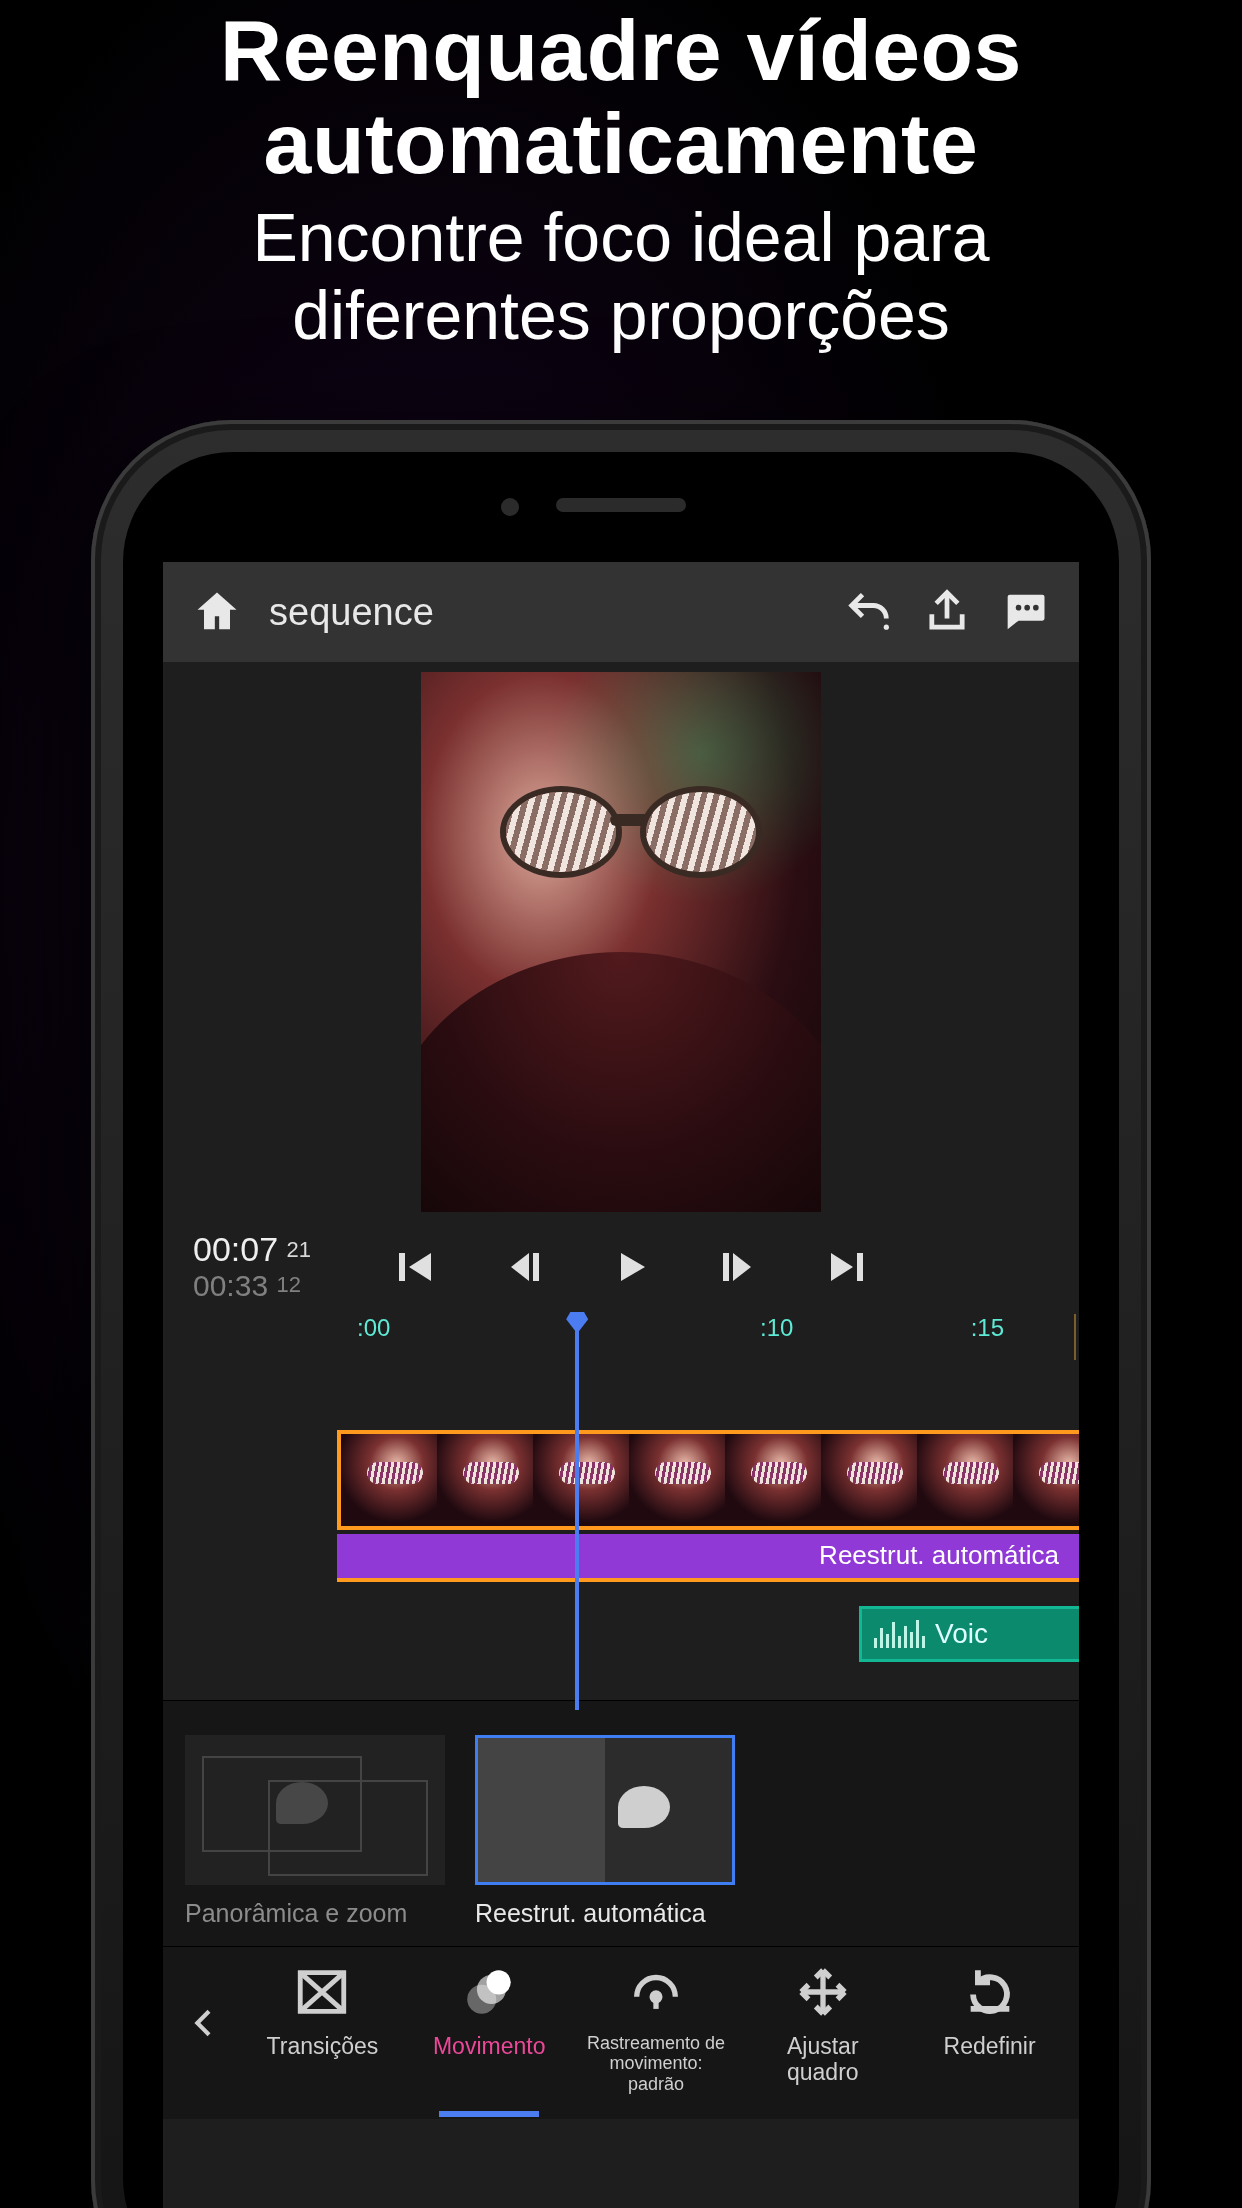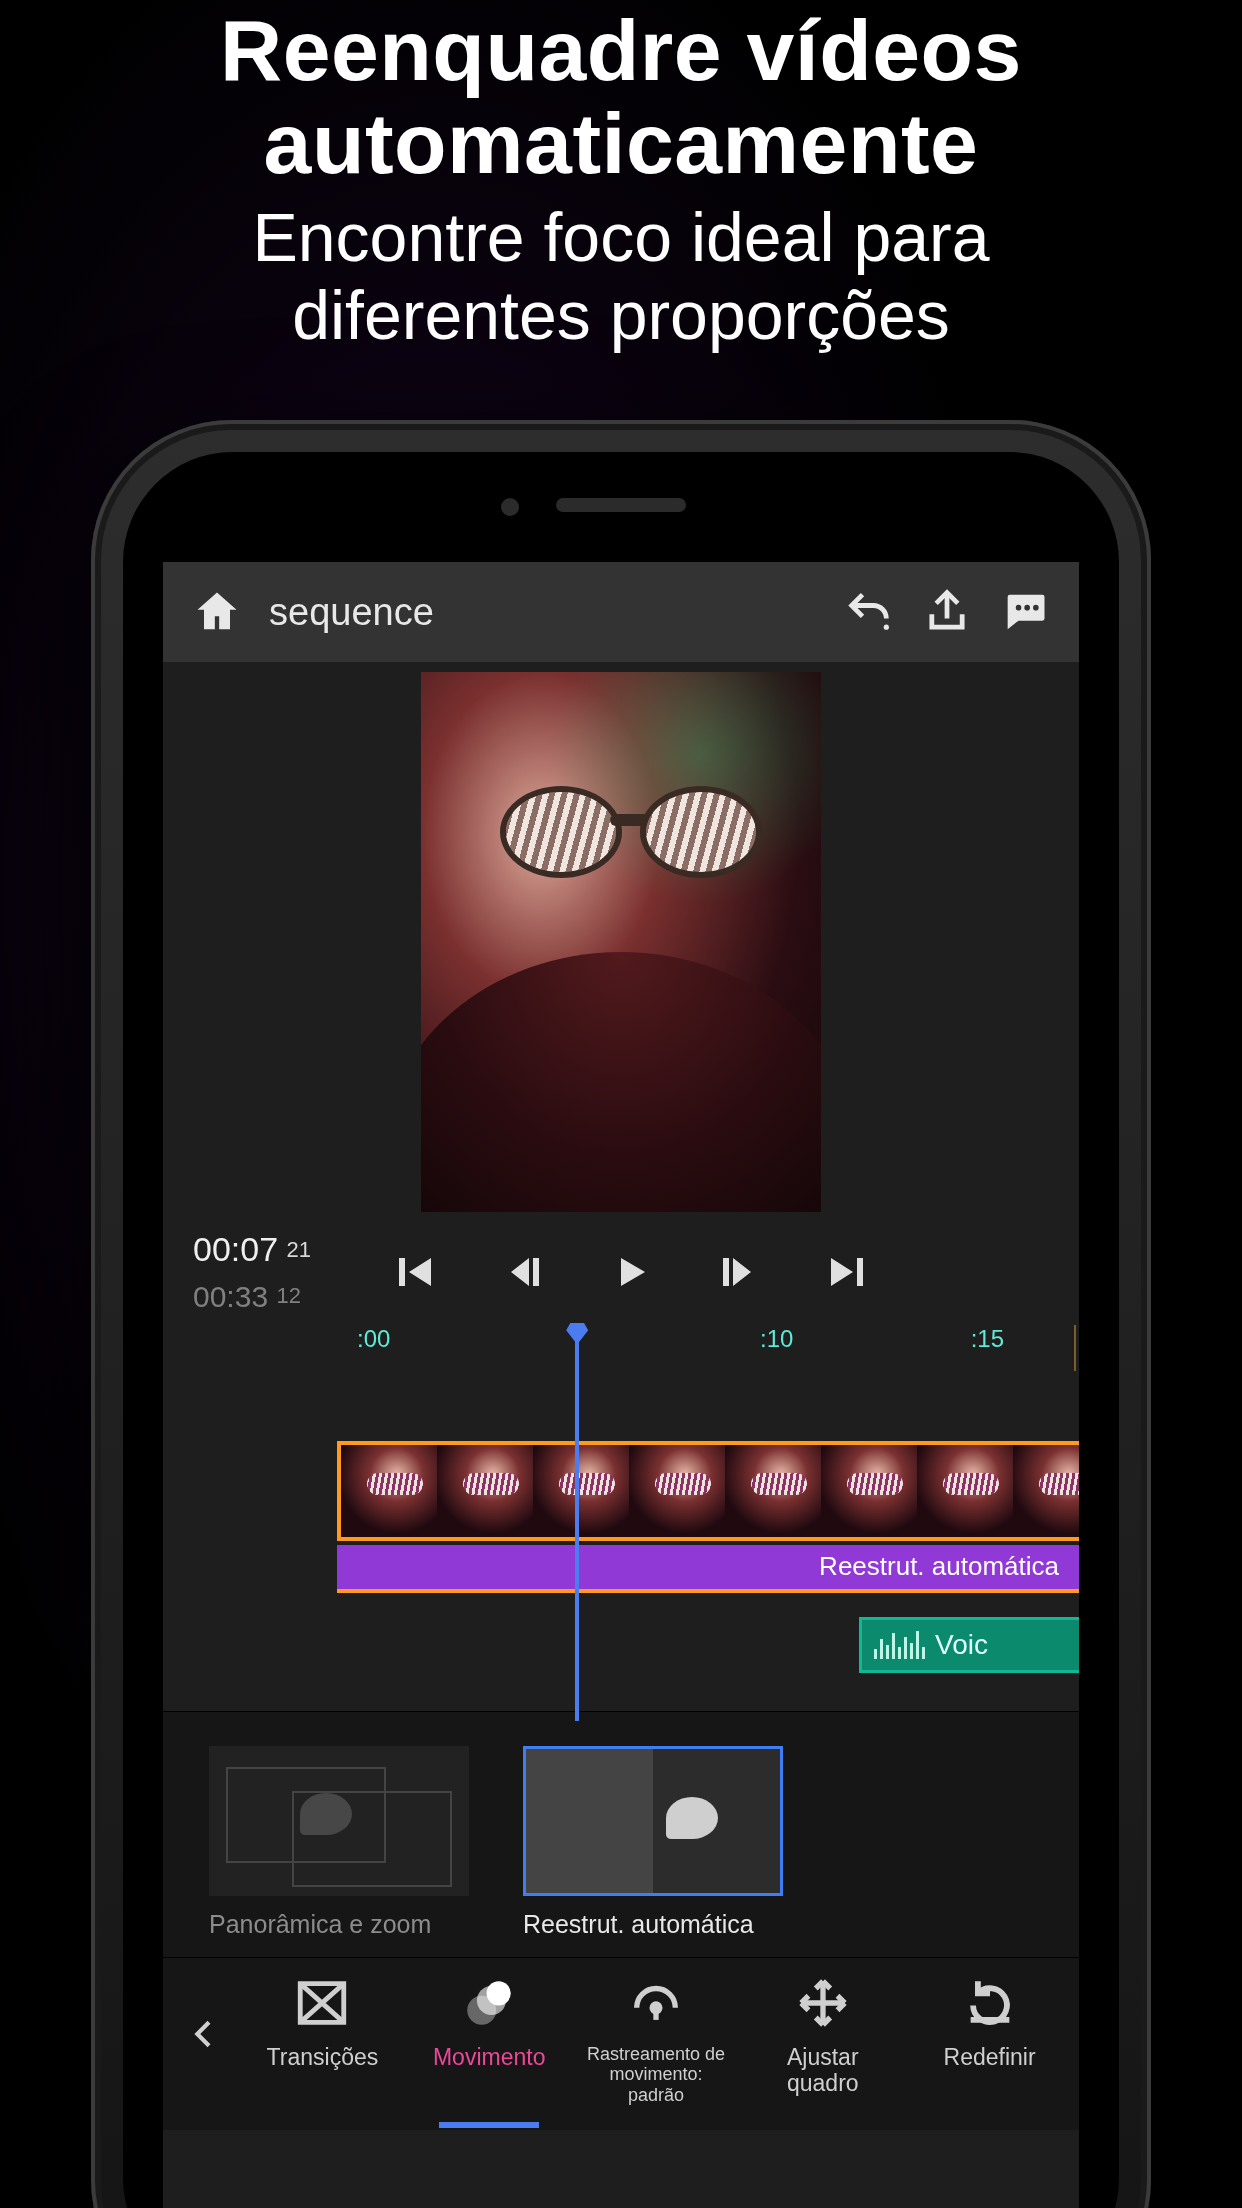--- a/index.html
+++ b/index.html
@@ -79,21 +79,21 @@
   .glasses .l1{ left:0; } .glasses .l2{ right:0; }
   .glasses .bridge{ position:absolute; top:22px; left:104px; width:40px; height:12px; background:#3a2a24; border-radius:6px; }
   .hood{ position:absolute; bottom:0; left:-40px; right:-40px; height:260px;
     background: radial-gradient(ellipse at 50% 0%, #521a1d 0%, #2a0c10 55%, #120608 100%);
     border-top-left-radius: 50% 80%; border-top-right-radius:50% 80%; }
 
   
   .transport {
     display:flex; align-items:center; padding: 8px 30px 6px 30px; gap: 20px;
   }
-  .timecodes { display:flex; flex-direction:column; line-height:1.15;gap:11px; }
+  .timecodes { display:flex; flex-direction:column; line-height:1.15; }
   .tc-main { font-size:34px; color:#efefef; }
   .tc-sub { font-size:30px; color:#808080; }
   .tc-fr { font-size:22px; margin-left:4px; position:relative; top:-4px;}
   .tctrls { display:flex; gap:60px; align-items:center; margin-left:60px; }
   .tbtn { width:48px; height:48px; }
   .tbtn svg{width:100%;height:100%;}
 
   
   .ruler { height:50px; position:relative; font-size:24px; color:#5eead4; }
   .ruler span{ position:absolute; top:4px; transform:translateX(-50%);}
@@ -117,21 +117,21 @@
   .fxbar { position:absolute; top:174px; left:19%; right:0; height:48px; background:#9139d6;
     color:#fff; font-size:26px; display:flex; align-items:center; justify-content:flex-end; padding-right:20px; border-bottom:4px solid #ff9a1f;}
   .aclip { position:absolute; top:246px; right:0; width:220px; height:56px; background:#0c8a6e;
     border:3px solid #12b893; border-right:none; color:#dff; font-size:28px; display:flex; align-items:center; gap:10px; padding-left:12px; overflow:hidden;}
   .aclip .wave{ display:inline-flex; gap:3px; align-items:flex-end; height:28px;}
   .aclip .wave i{ width:3px; background:#bdf5e6;}
   .edge-marker{position:absolute; top:-50px; right:2px; width:2px; height:50px; background:#b83; opacity:.6;}
 
   
   .options { background:#161616; padding: 34px 22px 18px 22px; display:flex; gap:30px; border-top:1px solid #000;}
-  .opt { width:260px;margin-left:24px; }
+  .opt { width:260px; }
   .opt .tile{ height:150px; border:3px solid transparent; position:relative; background:#2c2c2c; overflow:hidden;}
   .opt .label{ margin-top:14px; font-size:25px; color:#8c8c8c; }
   .opt.dis .tile{ opacity:.55; }
   .opt.sel .tile{ border-color:#3f7df2; }
   .opt.sel .label{ color:#e8e8e8; }
   .check{ position:absolute; top:0; left:0; width:44px; height:44px; background:#3f7df2; display:flex;align-items:center;justify-content:center;}
   .check svg{width:28px;height:28px;}
   .frameA{ position:absolute; border:2px solid #6b6b6b; }
   .bubble{ position:absolute; width:52px; height:42px; background:#cfcfcf; border-radius:50% 50% 50% 10%;}
   .opt.dis .bubble{ background:#6f6f6f;}

